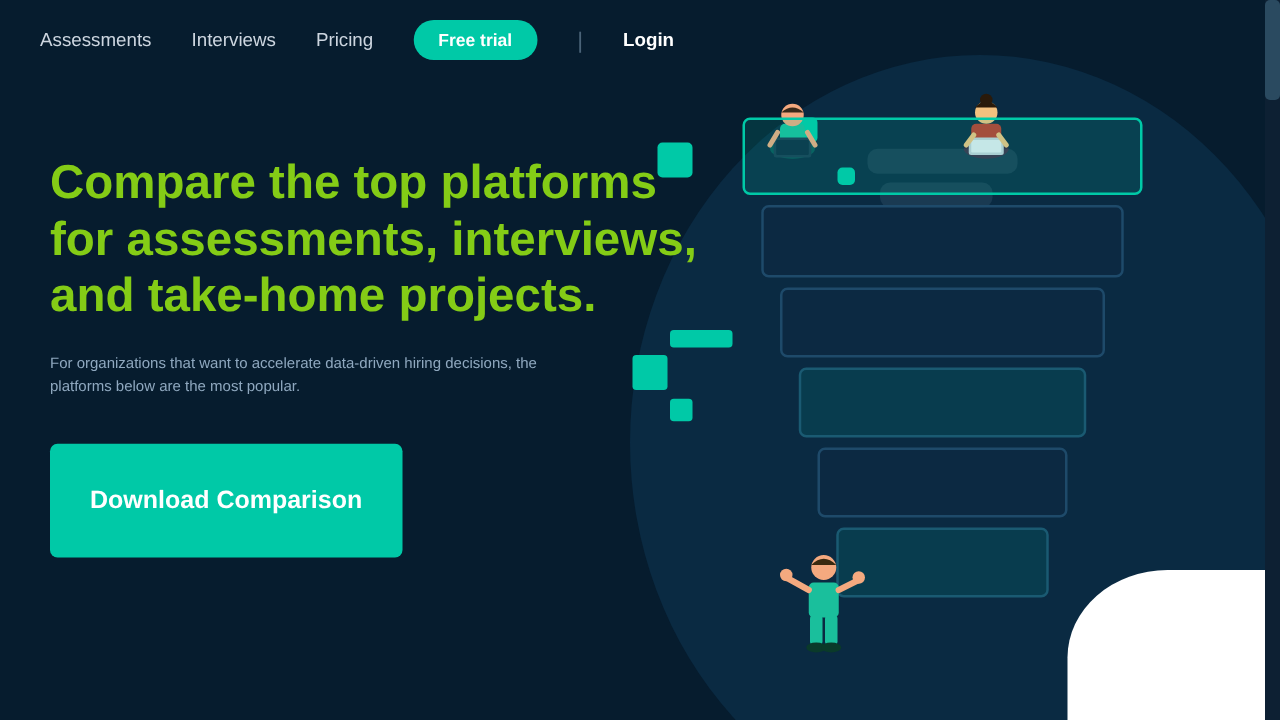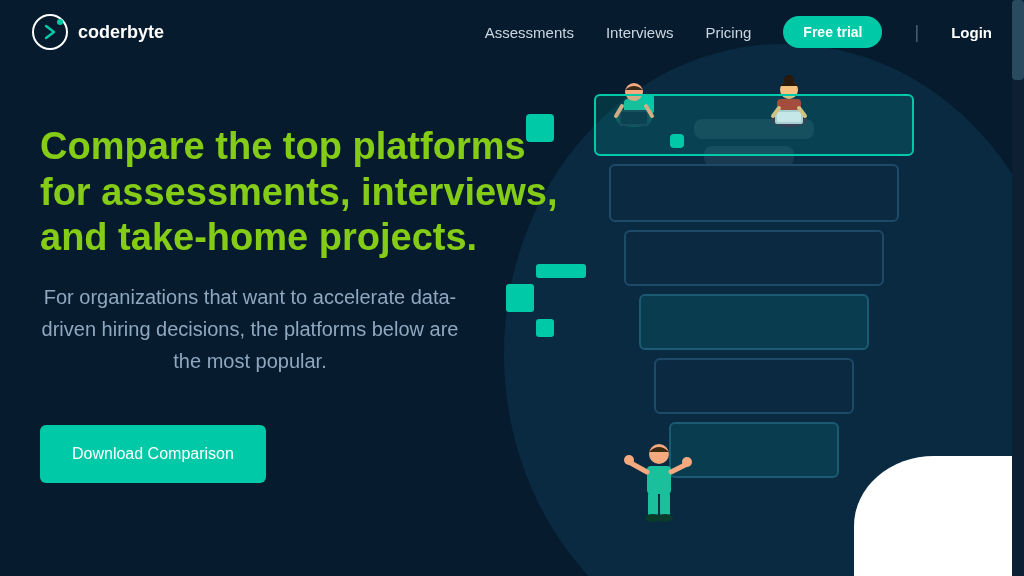--- a/index.html
+++ b/index.html
@@ -108,36 +108,35 @@
 
     .hero-title {
       font-size: 38px;
       font-weight: 800;
       line-height: 1.2;
       color: #84cc16;
       margin-bottom: 20px;
     }
 
     .hero-subtitle {
-      font-size: 20px;
+      font-size: 12px;
       color: #8fa8bf;
       line-height: 1.6;
       max-width: 420px;
-      margin-bottom: 48px;
-      text-align: center;
+      margin-bottom: 36px;
     }
 
     .download-btn {
       background: #00c9a7;
       color: white;
       border: none;
       border-radius: 6px;
-      padding: 20px 32px;
-      font-size: 16px;
-      font-weight: 400;
+      padding: 34px 32px;
+      font-size: 20px;
+      font-weight: 700;
       cursor: pointer;
       display: inline-block;
     }
 
     
     .illustration {
       position: absolute;
       right: 30px;
       top: 0px;
       width: 500px;
@@ -302,29 +301,20 @@
       height: 140px;
       background: white;
       border-radius: 50% 0 0 0;
       z-index: 0;
     }
   </style>
 </head>
 <body>
 
 <nav>
-  <div class="logo">
-    <svg class="logo-icon" viewBox="0 0 36 36" fill="none" xmlns="http://www.w3.org/2000/svg">
-      <circle cx="18" cy="18" r="17" stroke="white" stroke-width="2" fill="none"></circle>
-      <circle cx="18" cy="18" r="13" fill="#061c2e"></circle>
-      <path d="M14 12 L22 18 L14 24" stroke="#00c9a7" stroke-width="2.5" stroke-linecap="round" stroke-linejoin="round" fill="none"></path>
-      <circle cx="28" cy="8" r="3" fill="#00c9a7"></circle>
-    </svg>
-    <span class="logo-text">coderbyte</span>
-  </div>
 
   <div class="nav-links">
     <a class="nav-link">Assessments</a>
     <a class="nav-link">Interviews</a>
     <a class="nav-link">Pricing</a>
     <button class="free-trial-btn">Free trial</button>
     <span class="nav-divider">|</span>
     <span class="login-link">Login</span>
   </div>
 </nav>

